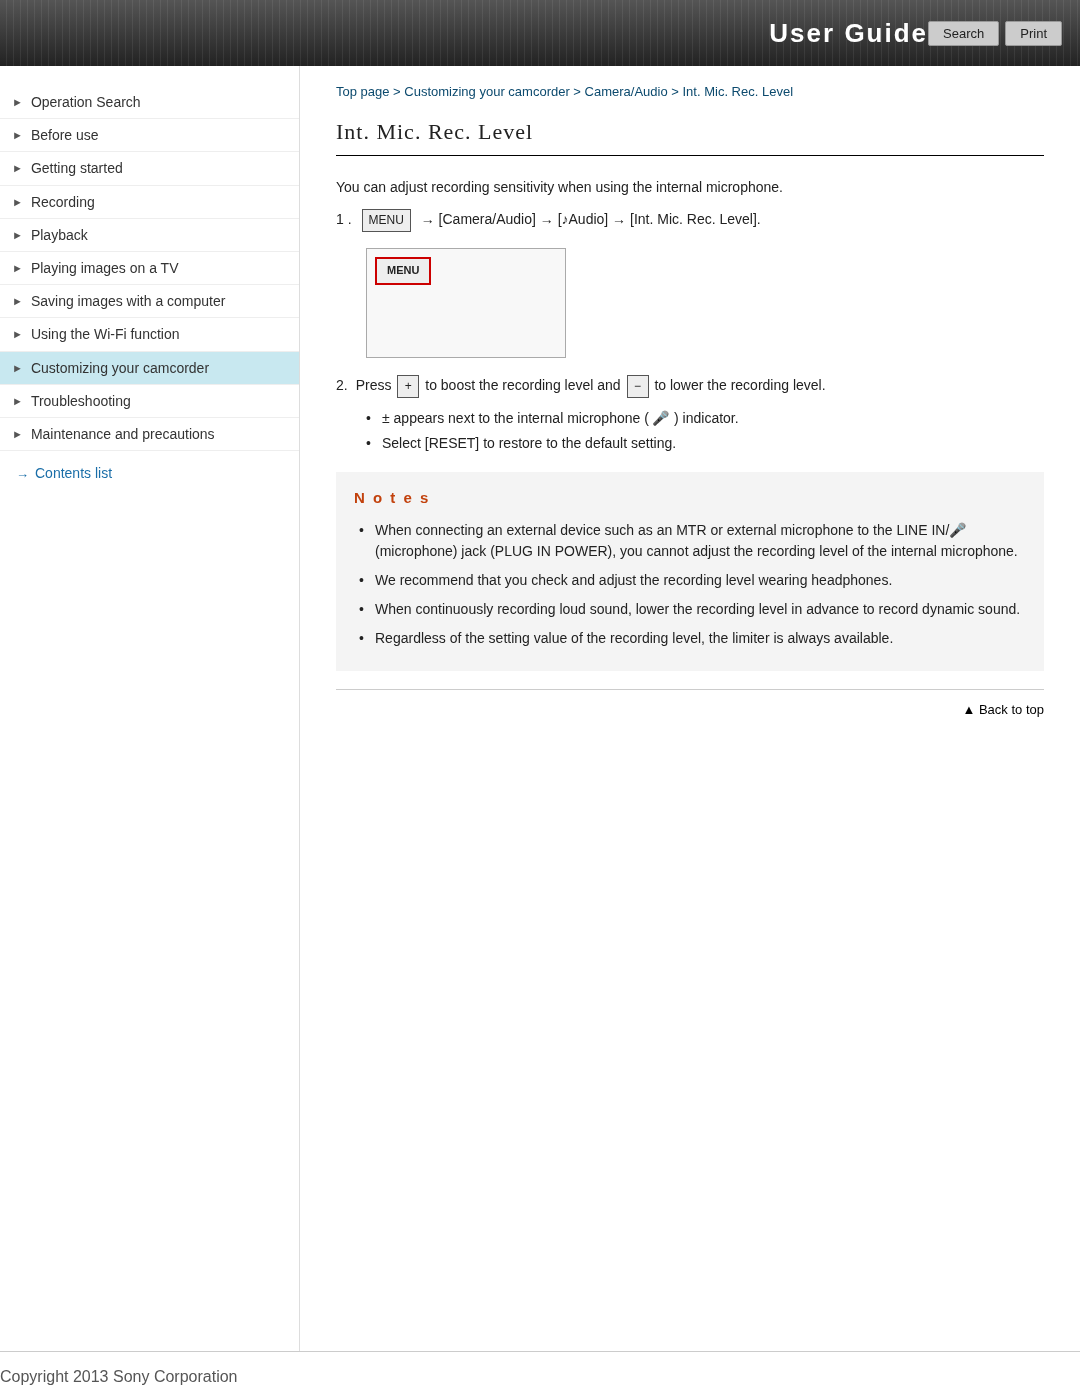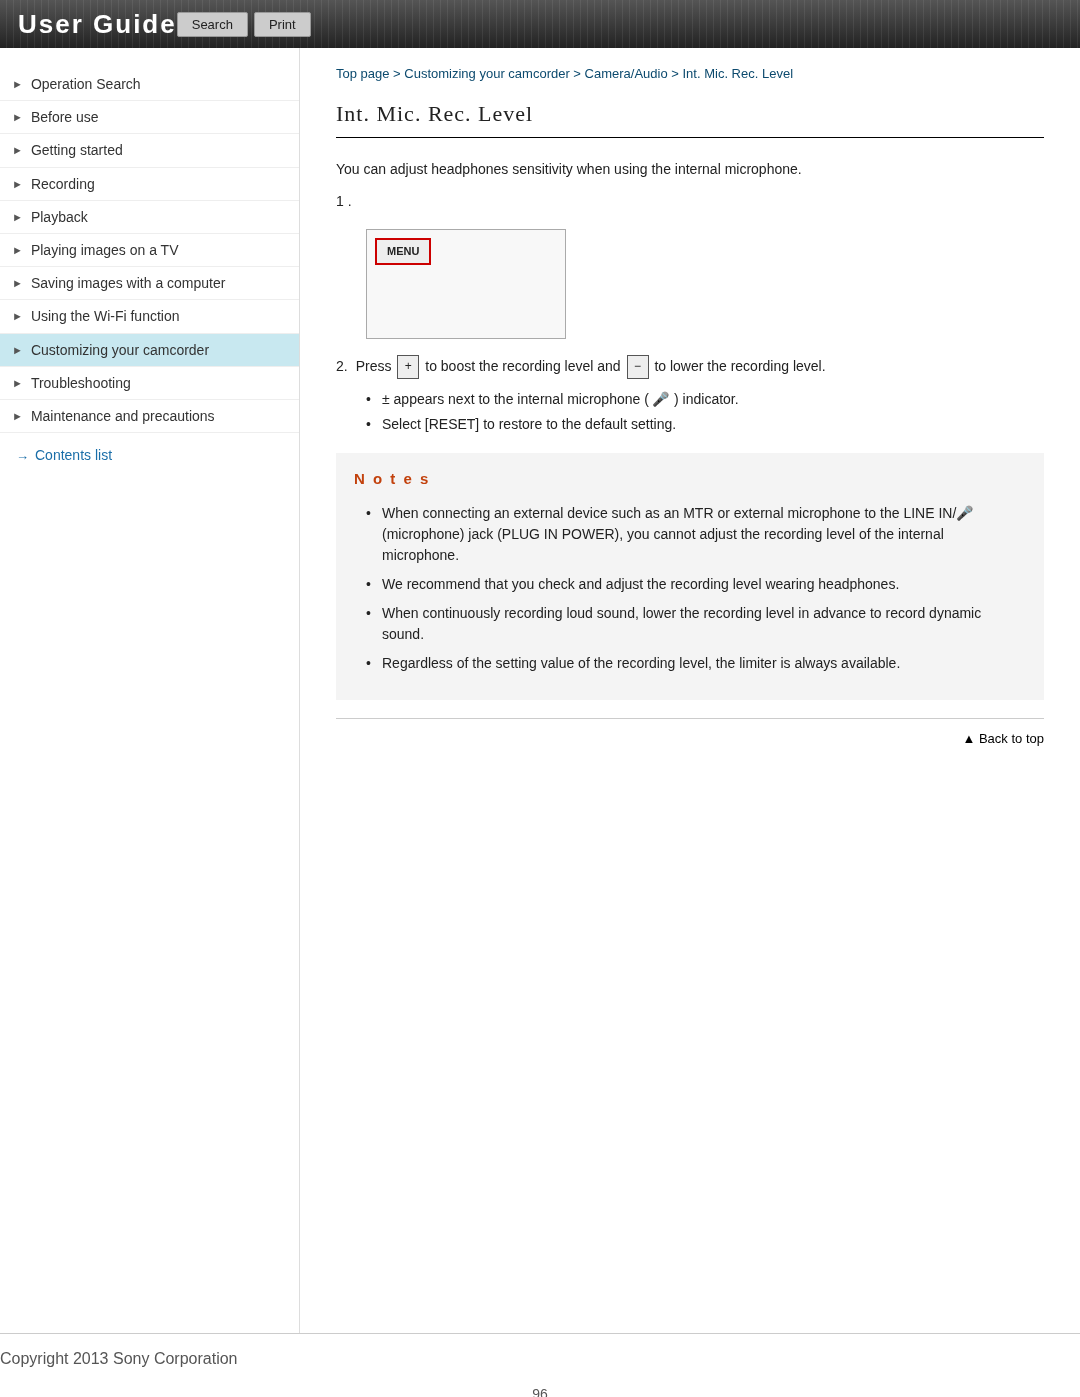--- a/index.html
+++ b/index.html
@@ -10,23 +10,23 @@
       color: #222;
       width: 1080px;
       min-height: 1397px;
     }
 
     
     .header {
       background: linear-gradient(to bottom, #555, #222);
       display: flex;
       align-items: center;
-      justify-content: flex-start;
+      justify-content: flex-end;
       padding: 0 18px;
-      height: 48px;
+      height: 66px;
       position: relative;
       overflow: hidden;
     }
     .header::before {
       content: '';
       position: absolute;
       top: 0; left: 0; right: 0; bottom: 0;
       background-image: repeating-linear-gradient(
         90deg,
         transparent,
@@ -219,21 +219,21 @@
     .notes-title {
       color: #c2410c;
       font-size: 15px;
       font-weight: bold;
       margin-bottom: 10px;
       letter-spacing: 2px;
     }
     .notes-list {
       list-style: none;
       padding: 0;
-      margin: 12px;
+      margin: 5px;
     }
     .notes-list li {
       position: relative;
       padding-left: 16px;
       margin-bottom: 8px;
       line-height: 1.5;
       font-size: 14px;
     }
     .notes-list li::before {
       content: '•';
@@ -335,24 +335,28 @@
   </nav>
 
   <div class="content">
 
     <div class="breadcrumb">Top page &gt; Customizing your camcorder &gt; Camera/Audio &gt; Int. Mic. Rec. Level</div>
 
     <h1 class="page-title">Int. Mic. Rec. Level</h1>
 
     <div class="content-body">
 
-      <p>You can adjust headphones sensitivity when using the internal microphone.</p>
+      <p>You can adjust recording sensitivity when using the internal microphone.</p>
 
       <div class="step">
         <span class="step-num">1 .</span>
+        <span>
+          <span class="inline-btn">MENU</span>
+          <span>&nbsp;→ [Camera/Audio] → [♪Audio] → [Int. Mic. Rec. Level].</span>
+        </span>
       </div>
 
       <div class="menu-img-container">
         <div class="menu-btn-box">MENU</div>
       </div>
 
       <div class="step">
         <span class="step-num">2.</span>
         <span>
           Press <span class="inline-btn">+</span>

